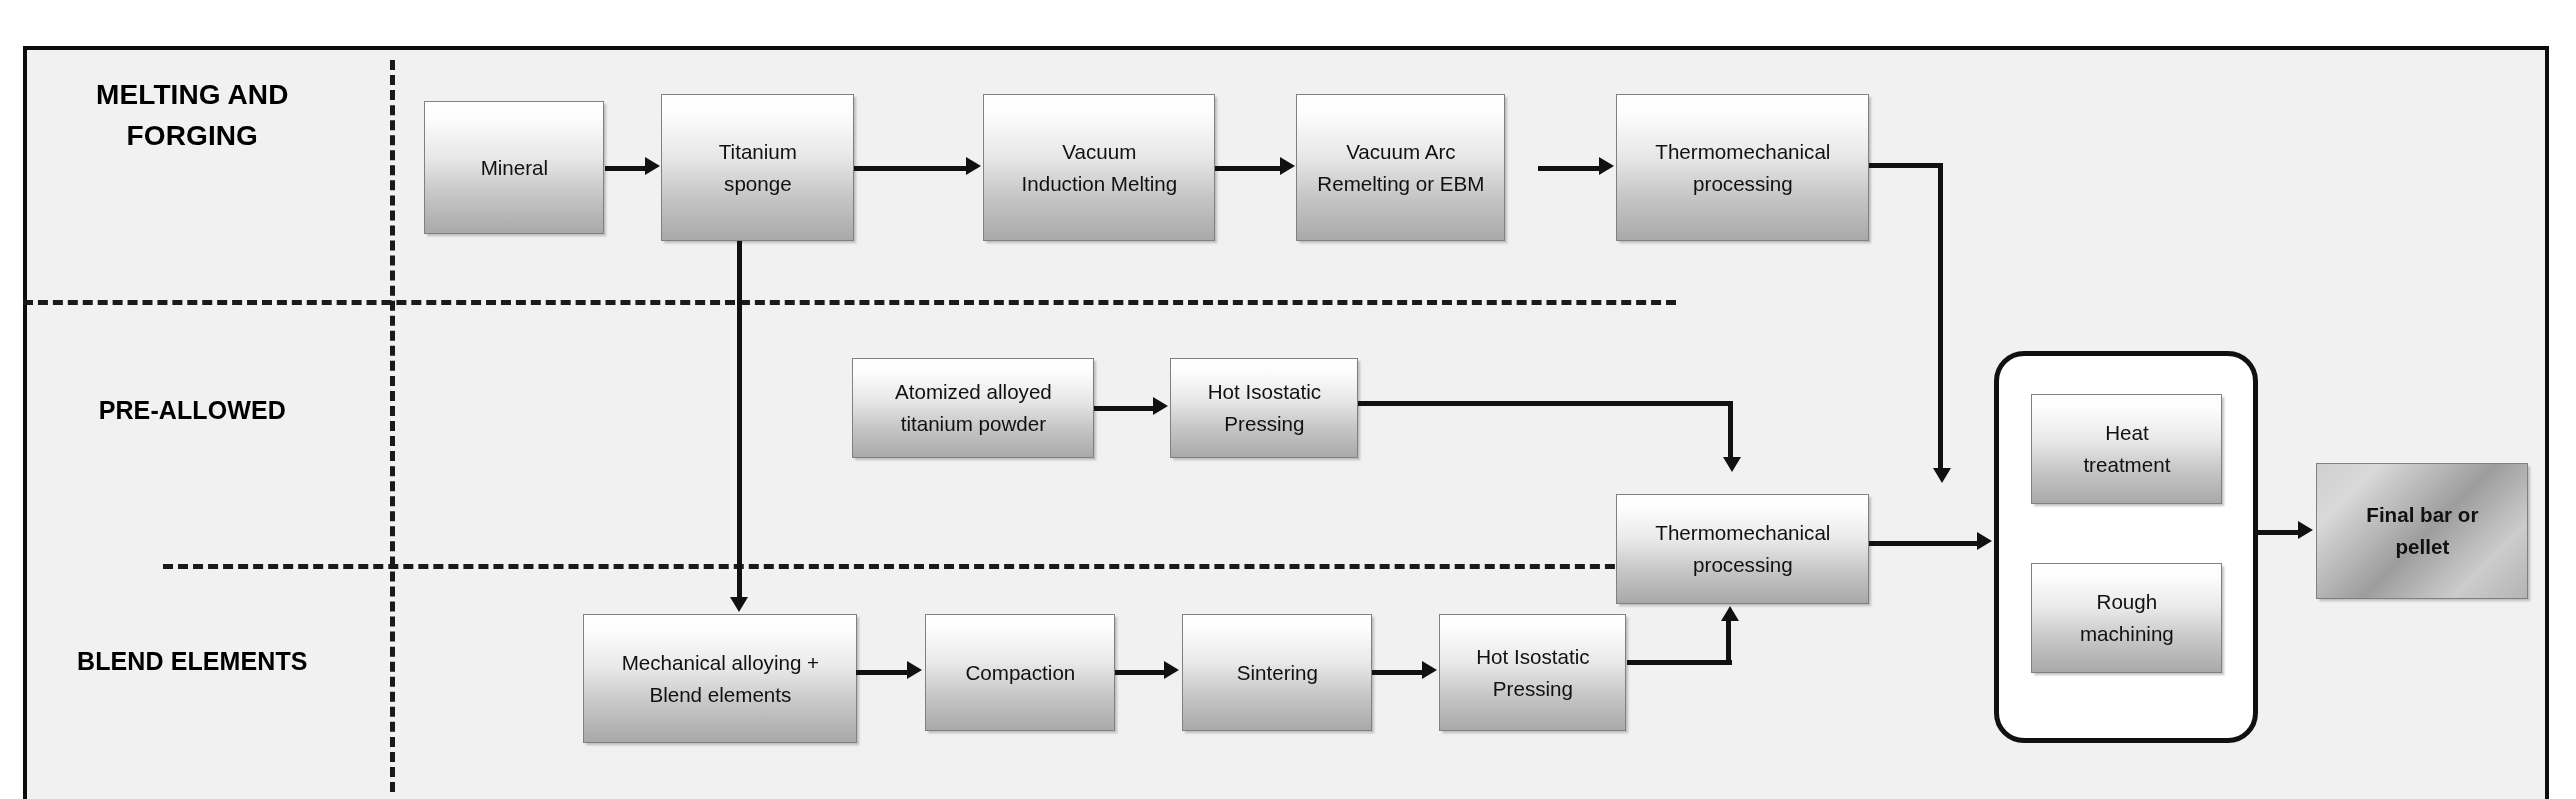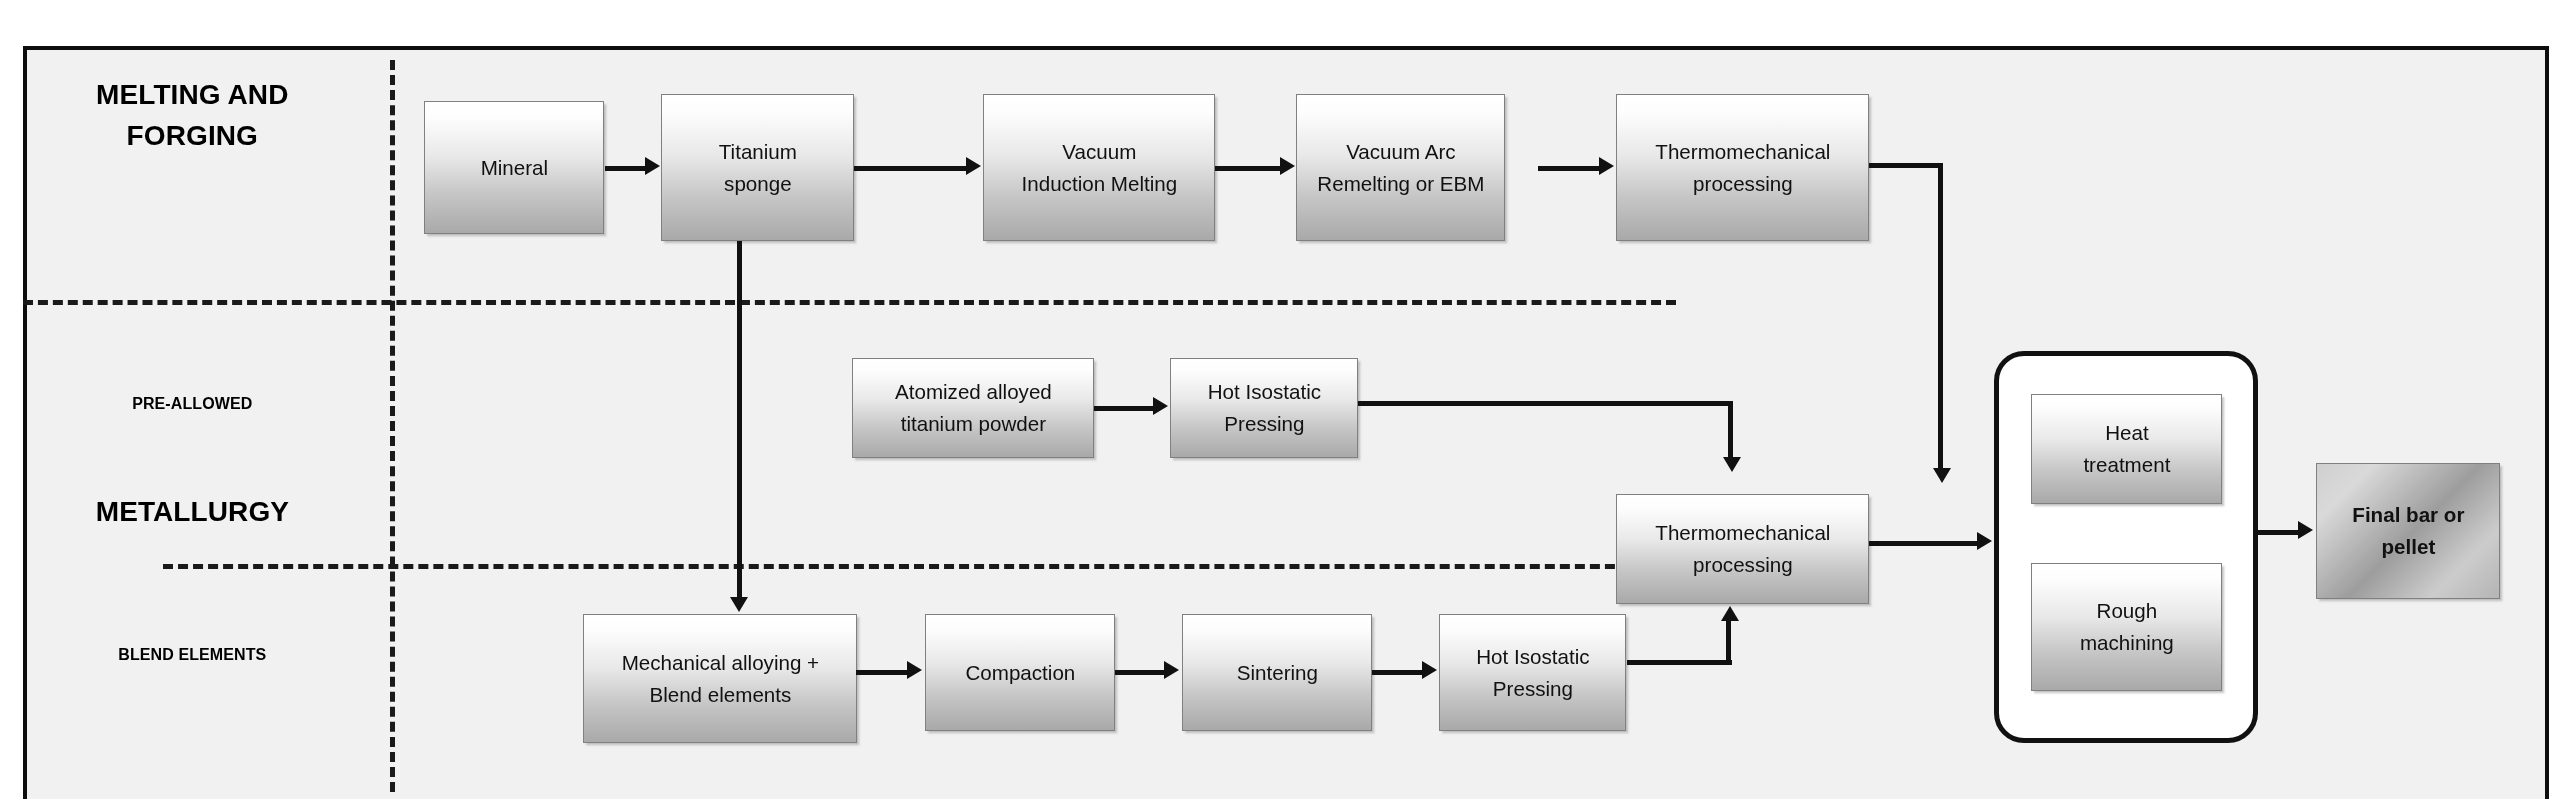--- a/index.html
+++ b/index.html
@@ -6,21 +6,21 @@
   body{font-family:"Liberation Sans",sans-serif;}
   #stage{position:relative;width:2576px;height:799px;background:#ffffff;overflow:hidden;margin-top:26px;}
 
   #frame{position:absolute;left:23.4px;top:20px;width:2526px;height:759px;
          background:#f1f1f1;border:4.8px solid #0d0d0d;box-sizing:border-box;}
 
   
   .sec-label{position:absolute;color:#000;font-weight:bold;text-align:center;line-height:1.45;
              letter-spacing:0.1px;}
   .sec-big{font-size:28px;}
-  .sec-small{font-size:16px;}
+  .sec-small{font-size:25px;}
 
   
   .dash-v{position:absolute;border-left:5.5px dashed #1a1a1a;}
   .dash-h{position:absolute;border-top:5.5px dashed #1a1a1a;}
 
   
   .box{position:absolute;box-sizing:border-box;
        border:1.4px solid #808080;
        background:linear-gradient(to bottom,#ffffff 0%,#fdfdfd 12%,#e8e8e8 42%,#c6c6c6 70%,#a9a9a9 100%);
        box-shadow:2.8px 2.8px 2.1px rgba(150,150,150,.55);
@@ -51,21 +51,20 @@
     <div class="sec-label sec-big" style="left:6.9px;top:25px;width:316px;">
       <div>MELTING AND</div>
       <div>FORGING</div>
     </div>
 
     <div class="sec-label sec-small" style="left:6.9px;top:342px;width:316px;">
       <div>PRE-ALLOWED</div>
     </div>
 
     <div class="sec-label sec-big" style="left:0px;top:442px;width:330px;">
-      <div>METALLURGY</div>
     </div>
 
     <div class="sec-label sec-small" style="left:6.9px;top:593px;width:316px;">
       <div>BLEND ELEMENTS</div>
     </div>
 
     <div class="dash-v" style="left:363px;top:9.6px;height:732px;"></div>
     <div class="dash-h" style="left:-4.8px;top:250px;width:1653px;"></div>
     <div class="dash-h" style="left:136px;top:514px;width:1512px;"></div>
 
@@ -146,28 +145,28 @@
 
     <div class="group-round" style="left:1967px;top:301px;width:264px;height:392px;"></div>
 
     <div class="box" style="left:2004px;top:344px;width:191px;height:110px;">
       <div>
         <div>Heat</div>
         <div>treatment</div>
       </div>
     </div>
 
-    <div class="box" style="left:2004px;top:513px;width:191px;height:128px;">
+    <div class="box" style="left:2004px;top:513px;width:191px;height:110px;">
       <div>
         <div>Rough</div>
         <div>machining</div>
       </div>
     </div>
 
-    <div class="box final" style="left:2289px;top:413px;width:184px;height:136px;">
+    <div class="box final" style="left:2289px;top:413px;width:212px;height:136px;">
       <div>
         <div>Final bar or</div>
         <div>pellet</div>
       </div>
     </div>
 
     <div class="ln lnh" style="left:578px;top:116px;width:41px;"></div>
     <div class="arrow ar-r" style="left:618px;top:107px;"></div>
 
     <div class="ln lnh" style="left:827px;top:116px;width:114px;"></div>

